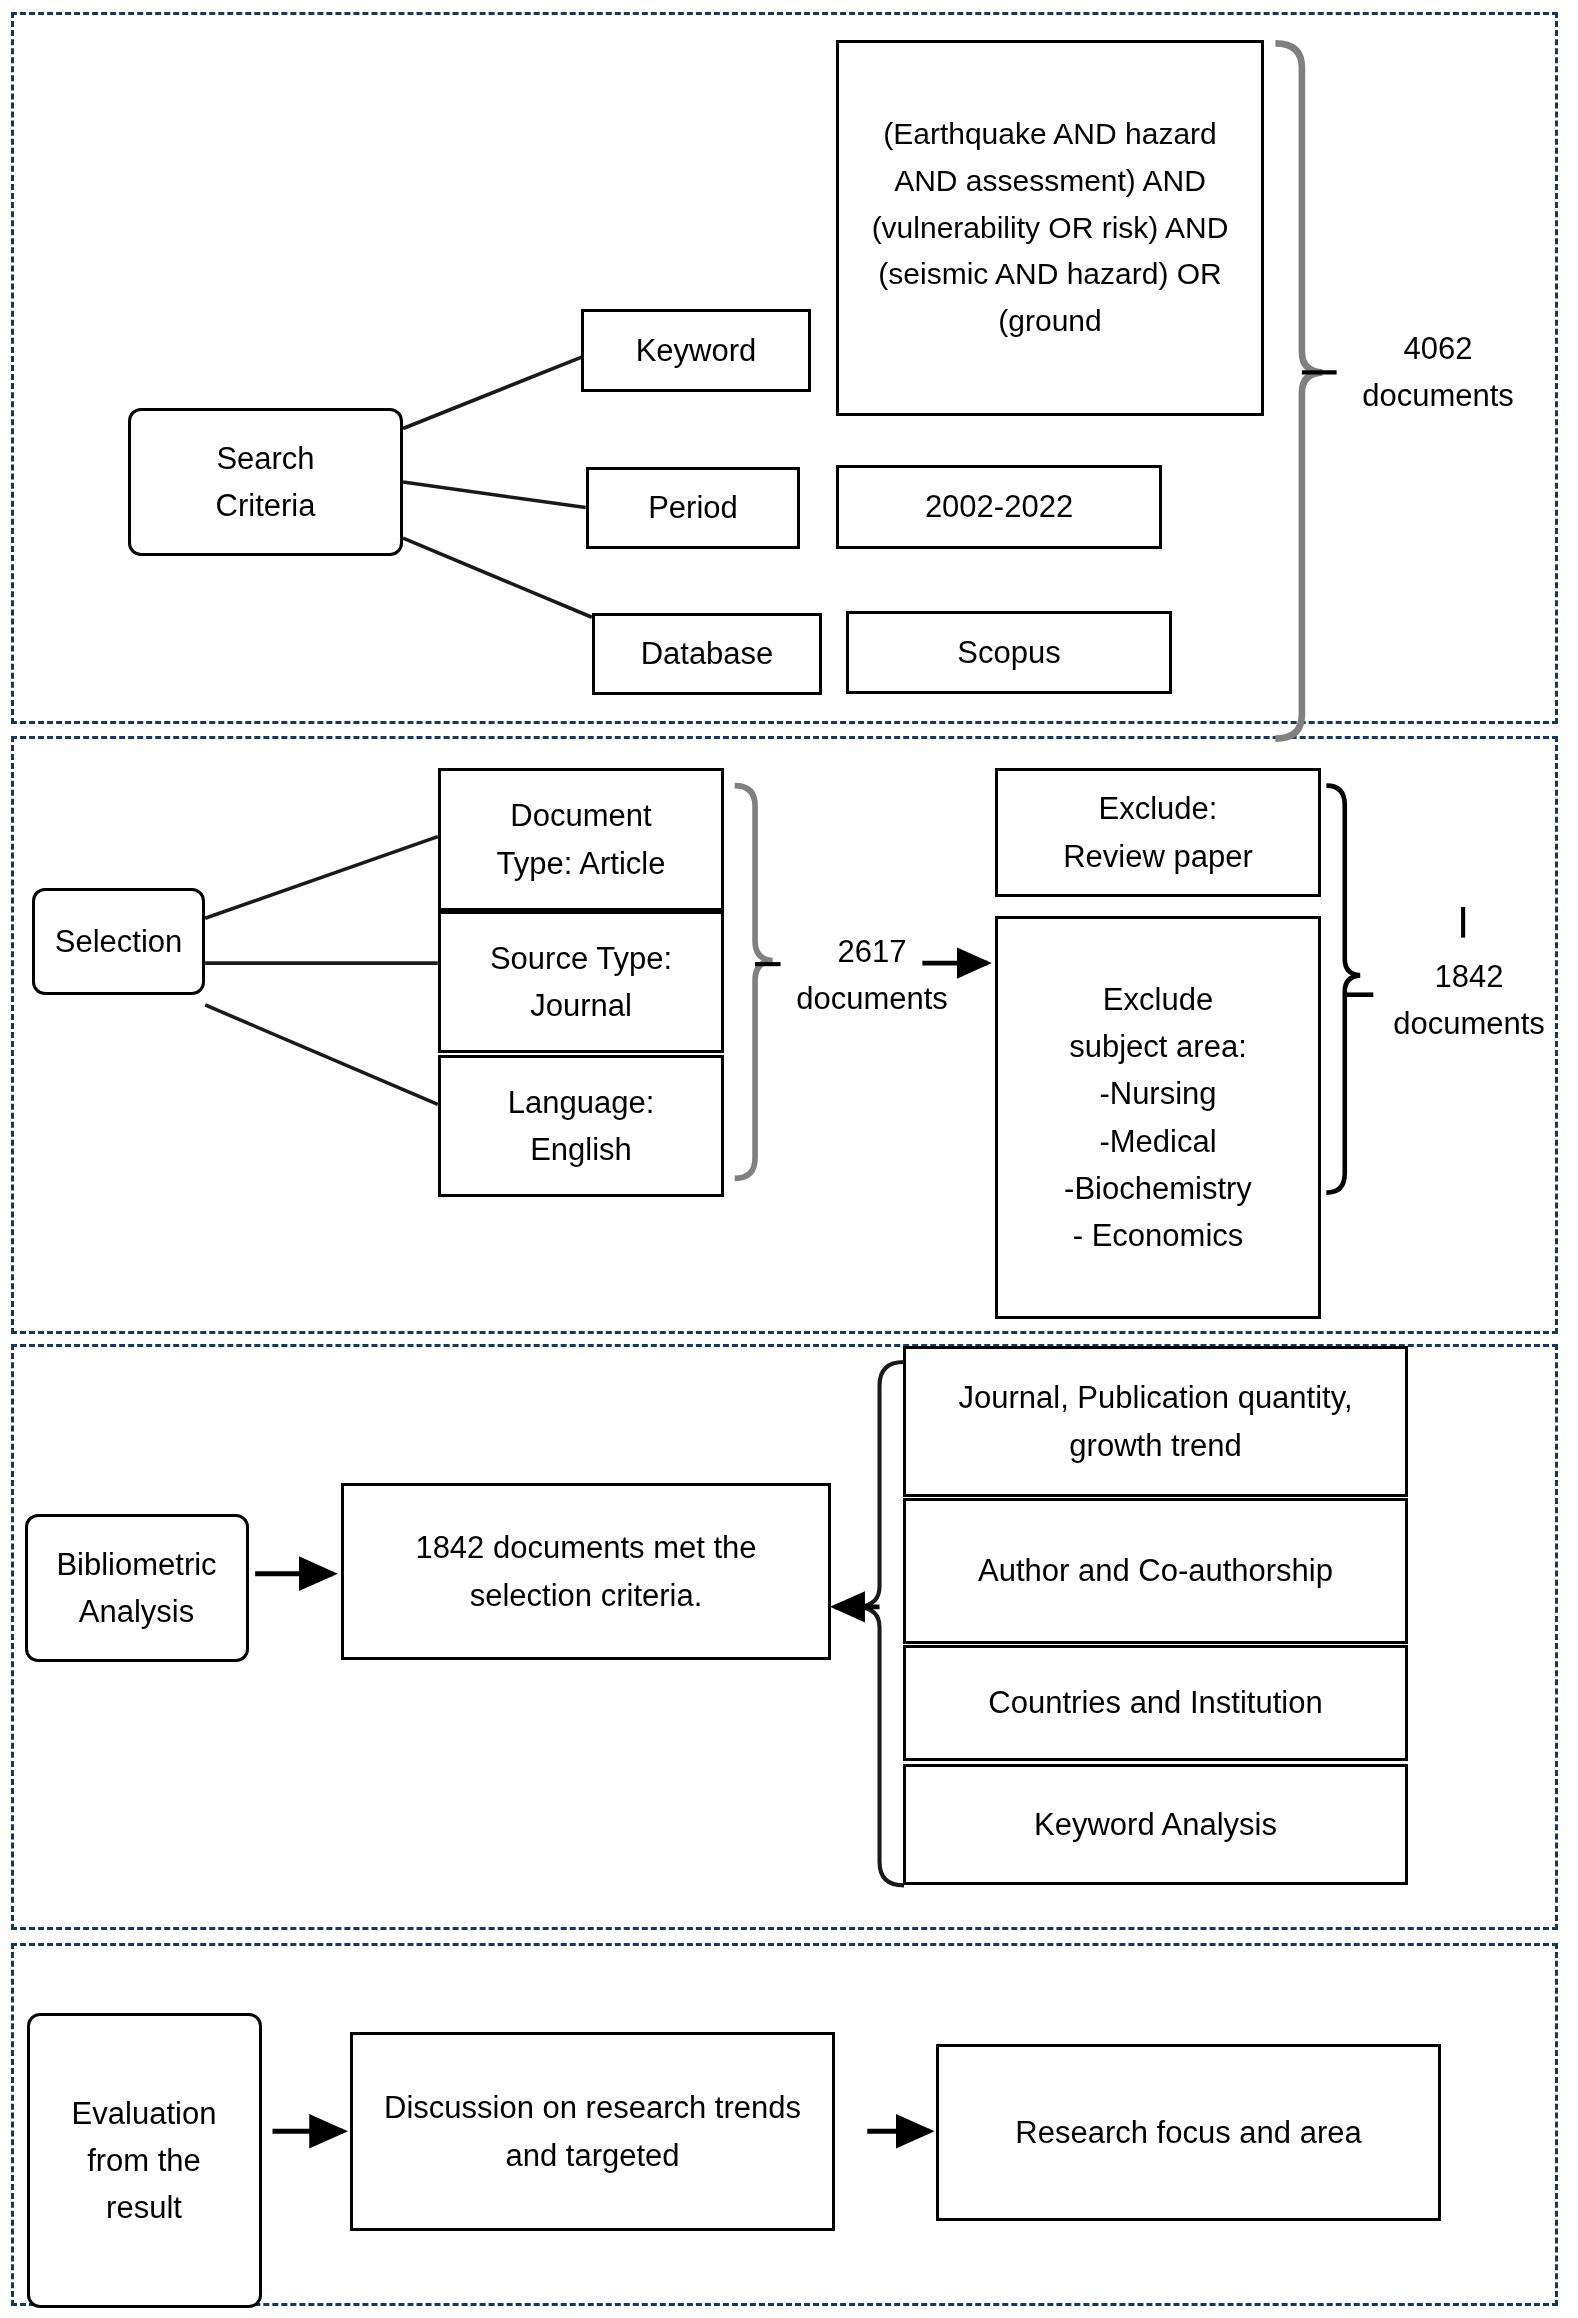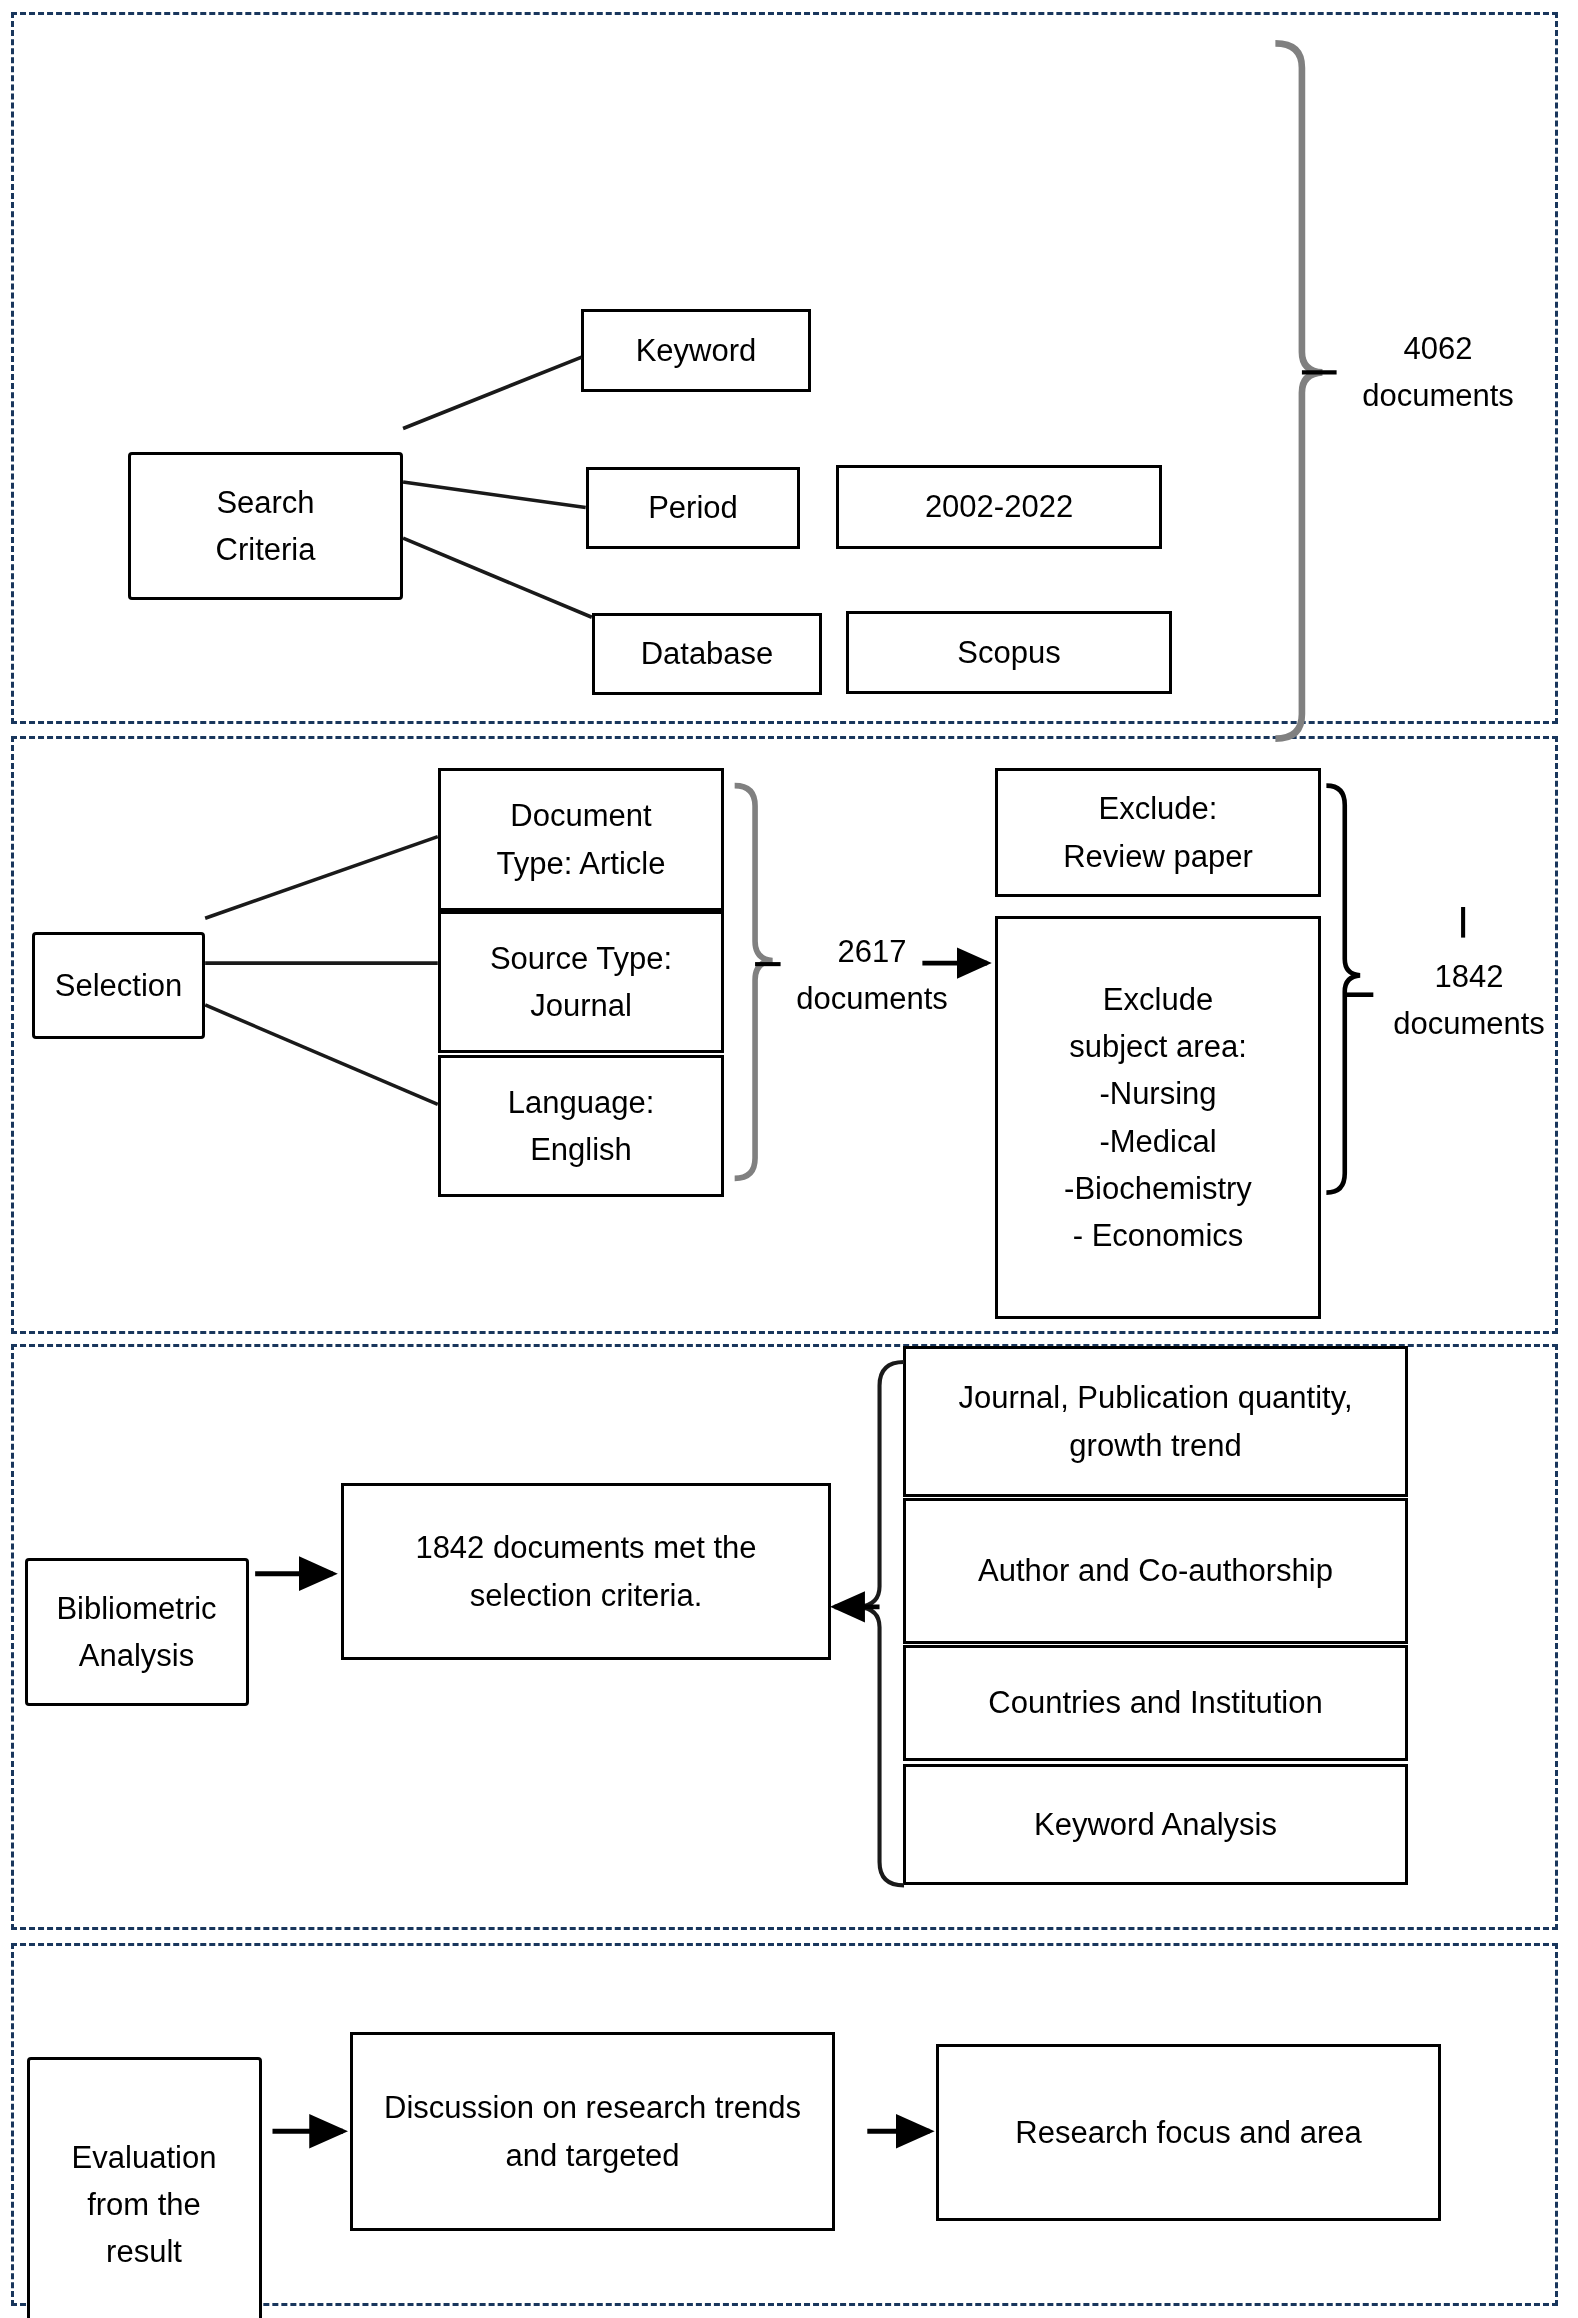--- a/index.html
+++ b/index.html
@@ -3,41 +3,44 @@
 <meta charset="utf-8">
 <style>
   html,body{margin:0;padding:0;background:#ffffff;}
   body{font-family:"Liberation Sans","DejaVu Sans",sans-serif;}
   #page{position:relative;width:1579px;height:2319px;background:#ffffff;overflow:hidden;}
   svg.layer{position:absolute;left:0;top:0;width:1579px;height:2319px;}
   .sec{position:absolute;border:3.6px dashed #19365c;box-sizing:border-box;}
   .node{position:absolute;box-sizing:border-box;display:flex;align-items:center;justify-content:center;
         text-align:center;color:#000;background:#fff;}
   .rect{border:3.1px solid #000;}
-  .round{border:3.1px solid #000;border-radius:4px;margin-top:44px;}
+  .round{border:3.1px solid #000;border-radius:13px;}
   .plain{position:absolute;display:flex;align-items:center;justify-content:center;text-align:center;color:#000;}
   .t{line-height:1.52;font-size:31px;}
   .t58{line-height:1.56;font-size:30px;}
 </style>
 </head>
 <body>
 
 <div id="page">
 
   <div class="sec" style="left:11.2px;top:12.2px;width:1547px;height:712px;"></div>
 
   <div class="node round t" style="left:128px;top:408px;width:275px;height:148px;">
     <span style="white-space:pre-line">Search
 Criteria</span>
   </div>
 
   <div class="node rect t" style="left:581px;top:309px;width:230px;height:83px;">
     <span>Keyword</span>
   </div>
 
+  <div class="node rect t58" style="left:836px;top:40px;width:428px;height:376px;padding:5.1px 13.3px;">
+    <span>(Earthquake AND hazard AND assessment) AND (vulnerability OR risk) AND (seismic AND hazard) OR (ground</span>
+  </div>
 
   <div class="node rect t" style="left:586px;top:467px;width:214px;height:82px;">
     <span>Period</span>
   </div>
 
   <div class="node rect t" style="left:836px;top:465px;width:326px;height:84px;">
     <span>2002-2022</span>
   </div>
 
   <div class="node rect t" style="left:592px;top:613px;width:230px;height:82px;">

